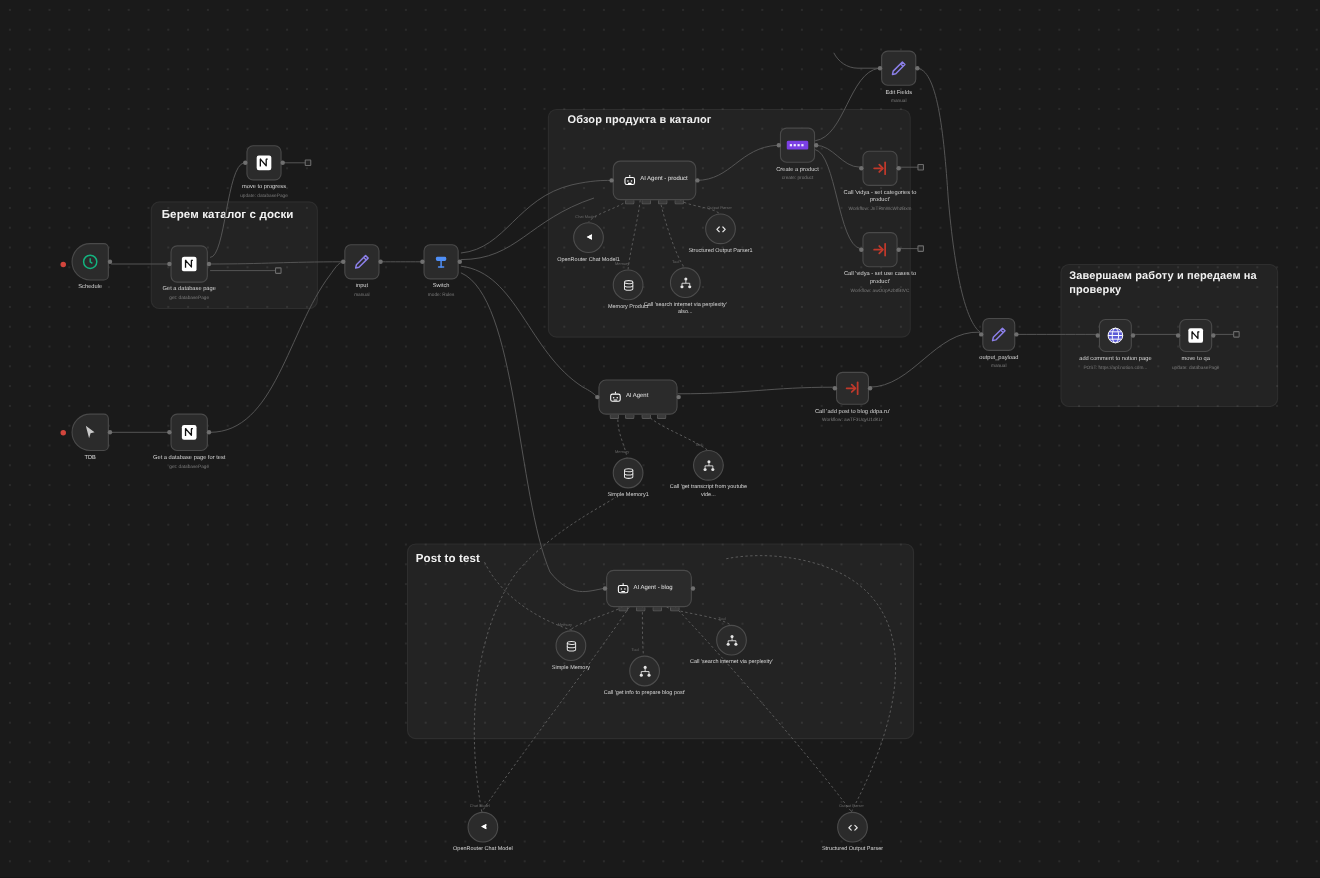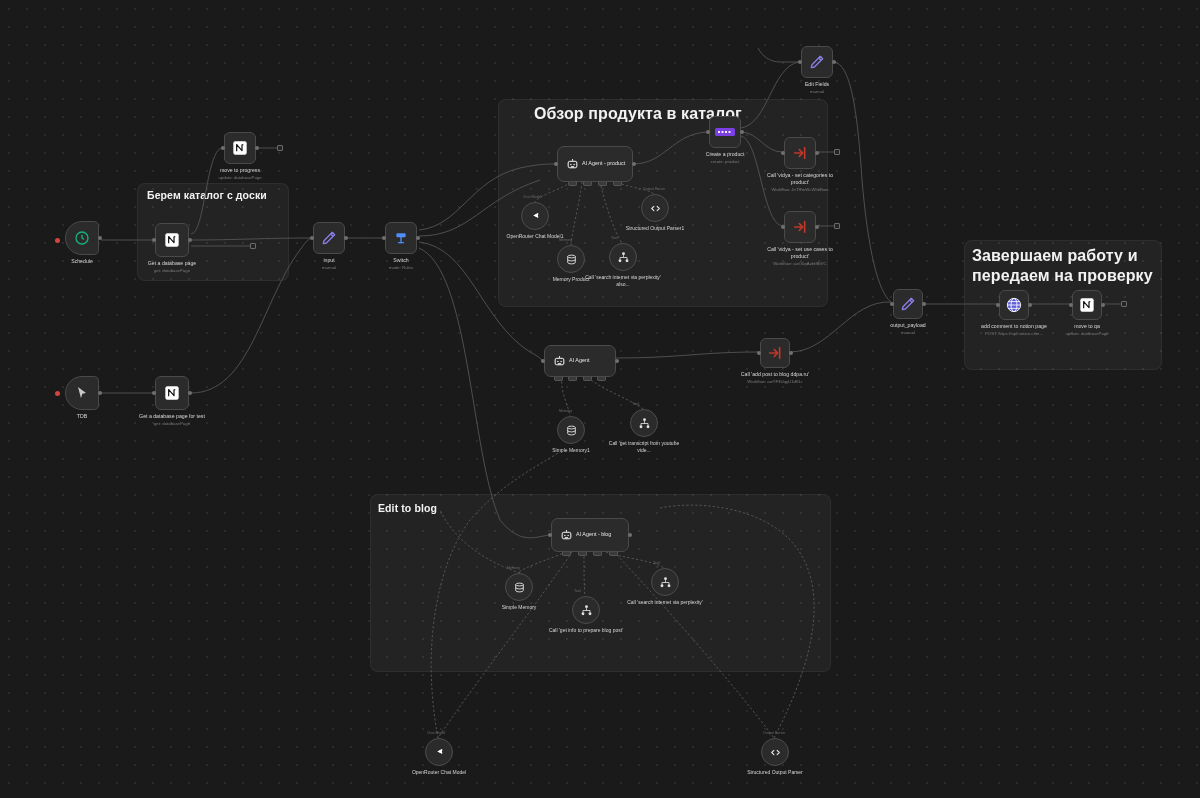--- a/index.html
+++ b/index.html
@@ -176,25 +176,25 @@
 
     <path class="dash" d="M438 738 C420 640 440 560 470 520 C500 486 530 470 560 452"></path>
     <path class="dash" d="M774 738 C820 650 828 580 790 540 C760 508 700 500 660 508"></path>
     <path class="dash" d="M520 573 C480 560 452 536 440 510"></path>
   </svg>
 
   <div id="groups-layer">
       <div class="group" style="left: 137px; top: 183px; width: 152px; height: 98px;"></div>
       <div class="group-title" style="left: 147px; top: 189px; width: 140px; font-size: 10.5px;">Берем каталог с доски</div>
       <div class="group" style="left: 498px; top: 99px; width: 330px; height: 208px;"></div>
-      <div class="group-title" style="left: 534px; top: 104px; width: 310px; font-size: 16px;">Обзор продукта в каталог</div>
+      <div class="group-title" style="left: 516px; top: 104px; width: 310px; font-size: 10px;">Обзор продукта в каталог</div>
       <div class="group" style="left: 964px; top: 240px; width: 198px; height: 130px;"></div>
-      <div class="group-title" style="left: 972px; top: 246px; width: 186px; font-size: 16px;">Завершаем работу и передаем на проверку</div>
+      <div class="group-title" style="left: 972px; top: 246px; width: 186px; font-size: 10px;">Завершаем работу и передаем на проверку</div>
       <div class="group" style="left: 370px; top: 494px; width: 461px; height: 178px;"></div>
-      <div class="group-title" style="left: 378px; top: 502px; width: 200px; font-size: 10.5px;">Edit to blog</div>
+      <div class="group-title" style="left: 378px; top: 502px; width: 200px; font-size: 10.5px;">Post to test</div>
     </div>
 
   <div id="nodes-layer">
       <div class="node trigger" style="left: 65px; top: 221px; width: 34px; height: 34px;">
         <span>
           <svg class="icon" width="16" height="16" viewBox="0 0 24 24" fill="none" stroke="#13b37f" stroke-width="2">
         <circle cx="12" cy="12" r="9"></circle>
             <path d="M12 7v5l3 2"></path>
           </svg>
         </span>

